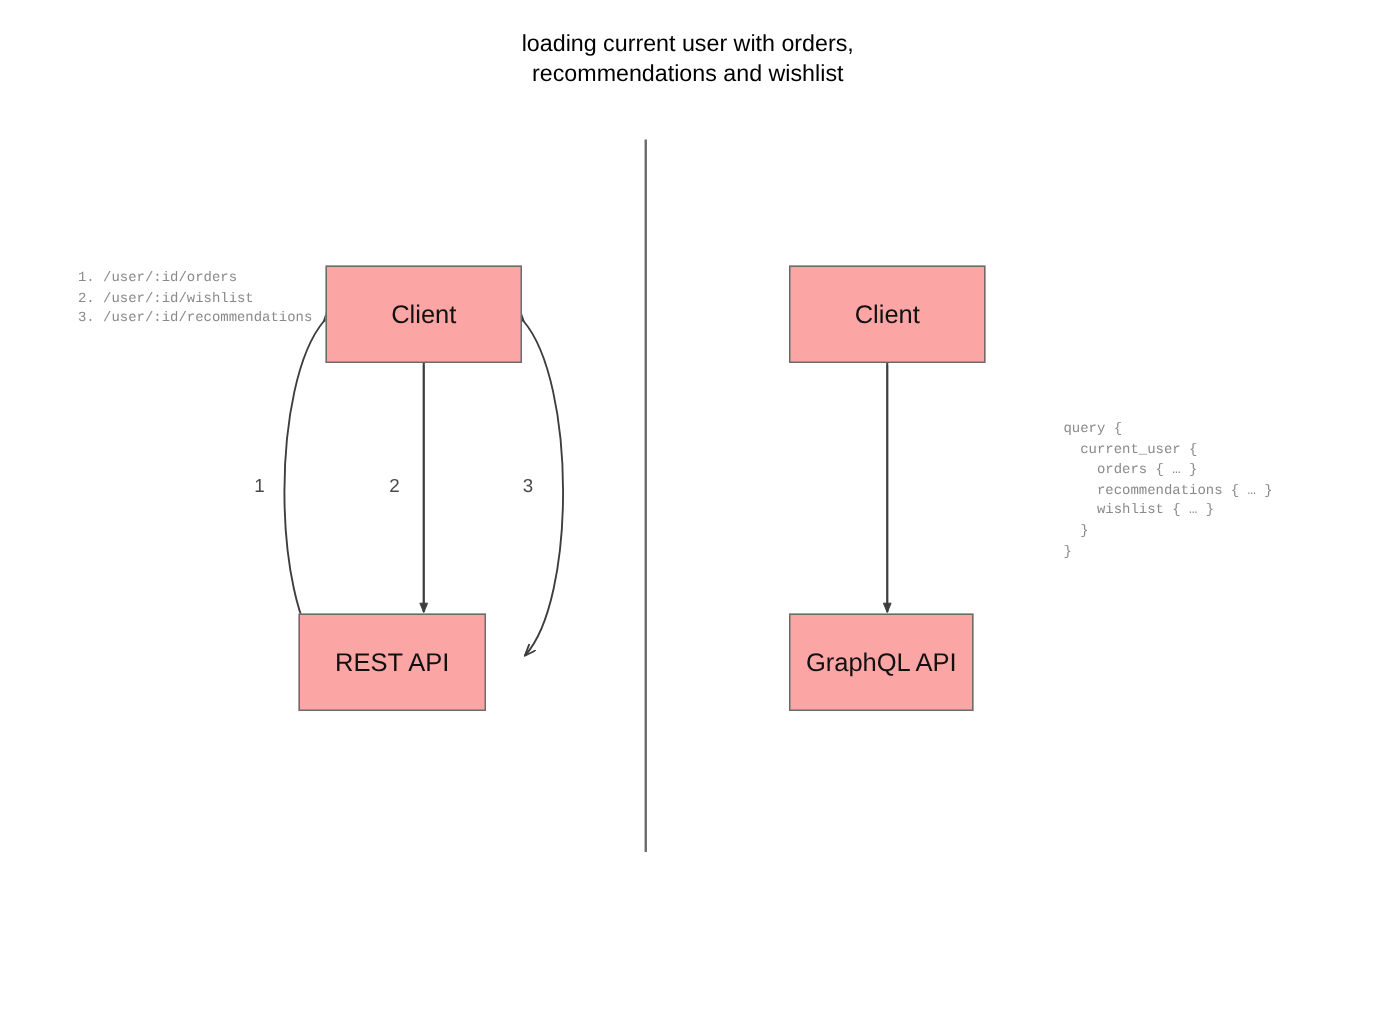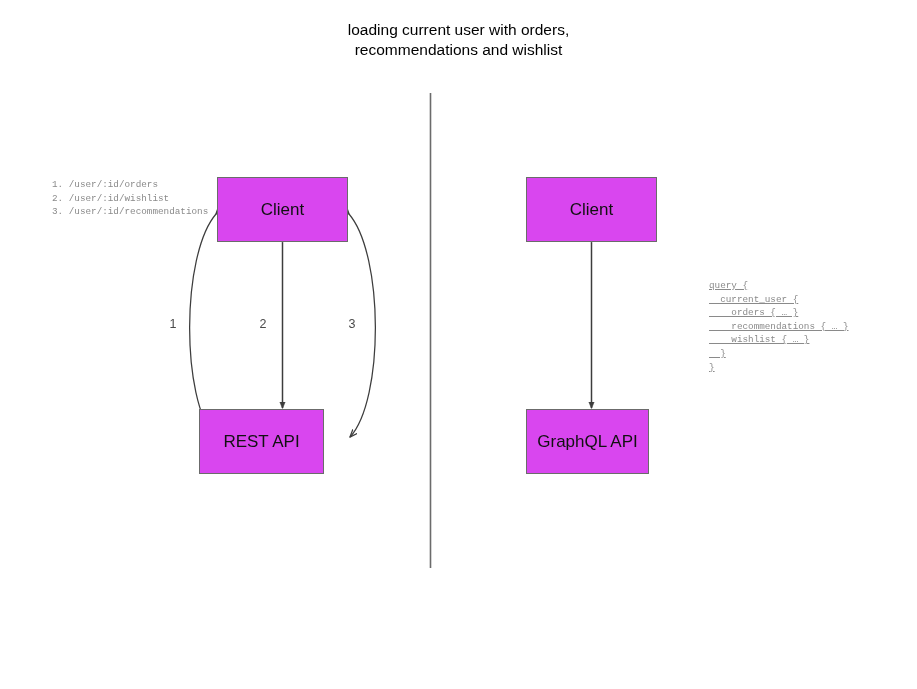--- a/index.html
+++ b/index.html
@@ -29,21 +29,21 @@
     width: 917px;
     text-align: center;
     font-size: 15.5px;
     line-height: 20px;
     color: #000000;
     white-space: pre-line;
   }
   .node-box {
     position: absolute;
     box-sizing: border-box;
-    background: #d946ef;
+    background: #fca5a5;
     border: 1.4px solid #6b6b6b;
     display: flex;
     align-items: center;
     justify-content: center;
     font-size: 17px;
     color: #111111;
   }
   .edge-label {
     position: absolute;
     font-size: 12.5px;
@@ -62,21 +62,20 @@
   }
   .rest-endpoints {
     position: absolute;
     left: 8px;
     top: 178px;
   }
   .graphql-query {
     position: absolute;
     left: 665px;
     top: 279px;
-    text-decoration: underline;
   }
 </style>
 </head>
 <body>
 
 <svg id="canvas" viewBox="0 0 917 689">
   <defs>
     <marker id="arrowOpen" markerWidth="9" markerHeight="9" refX="7.6" refY="3.2" orient="auto" markerUnits="userSpaceOnUse">
       <path d="M0.4,0.3 L7.8,3.2 L0.4,6.1" fill="none" stroke="#3d3d3d" stroke-width="1.25" stroke-linecap="round" stroke-linejoin="round"></path>
     </marker>

